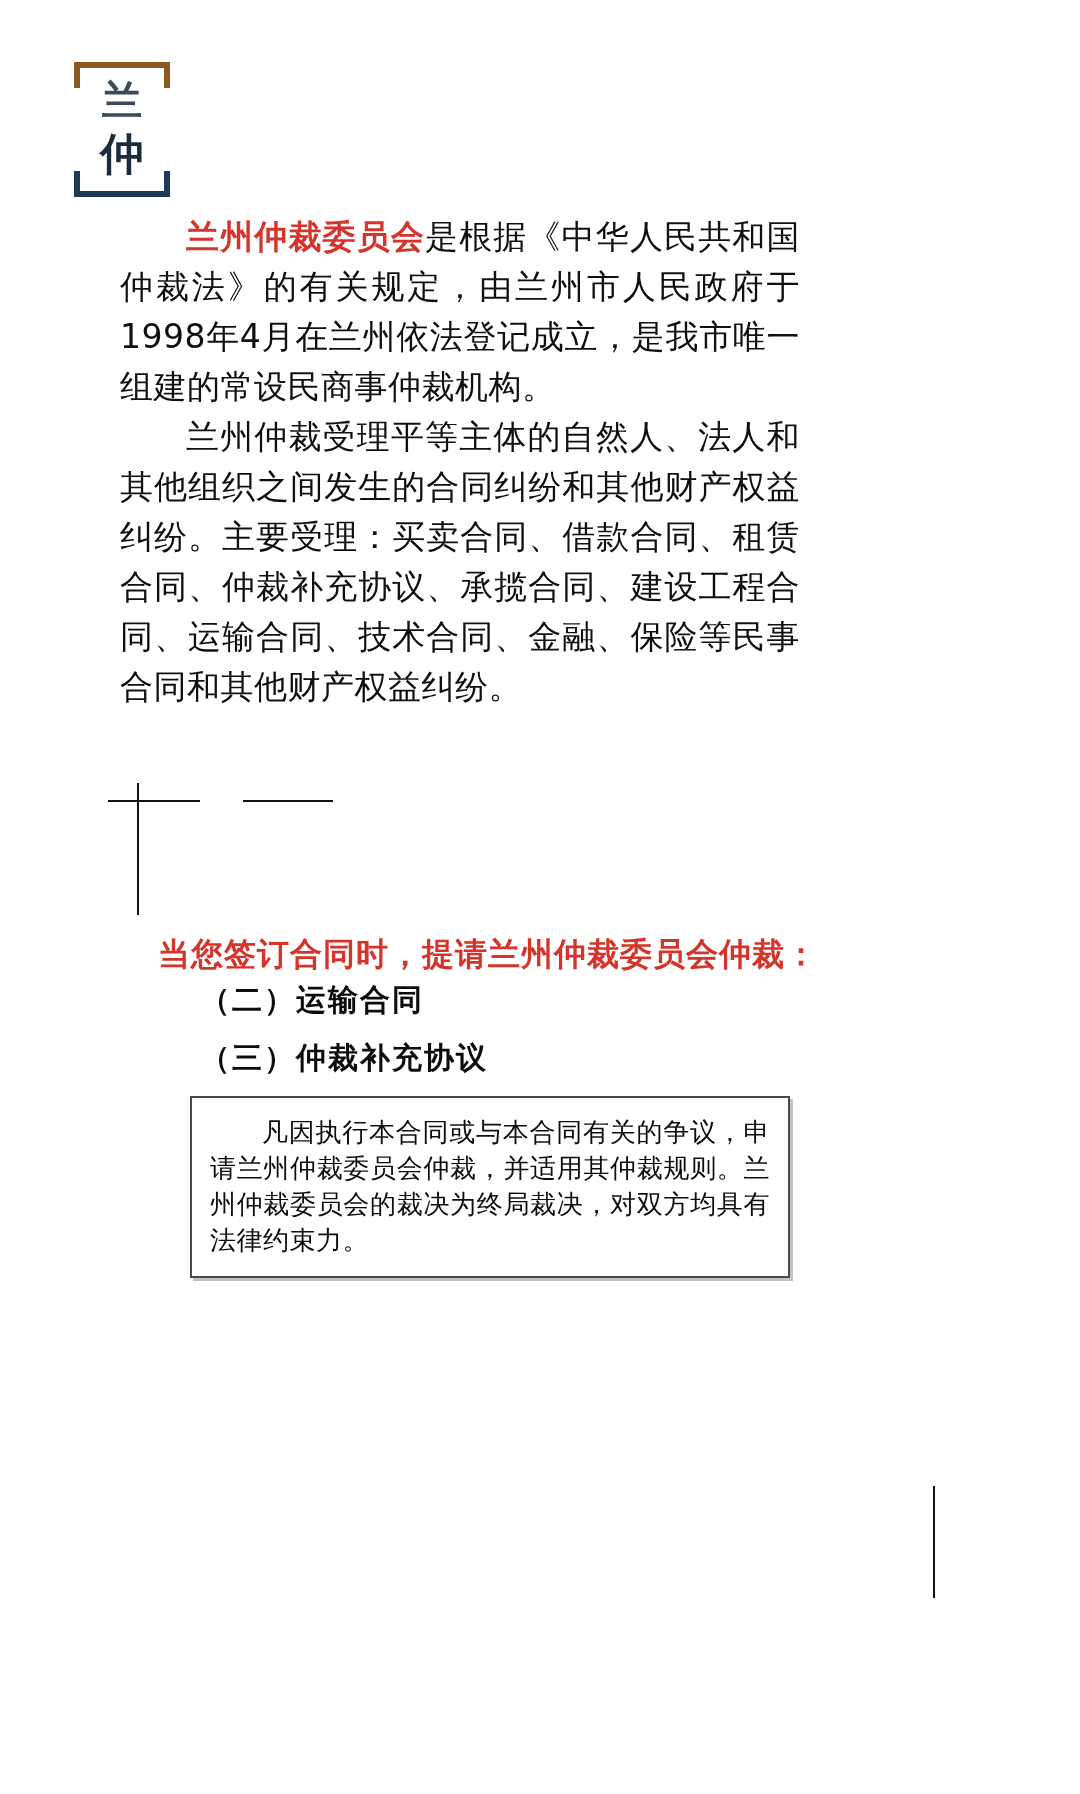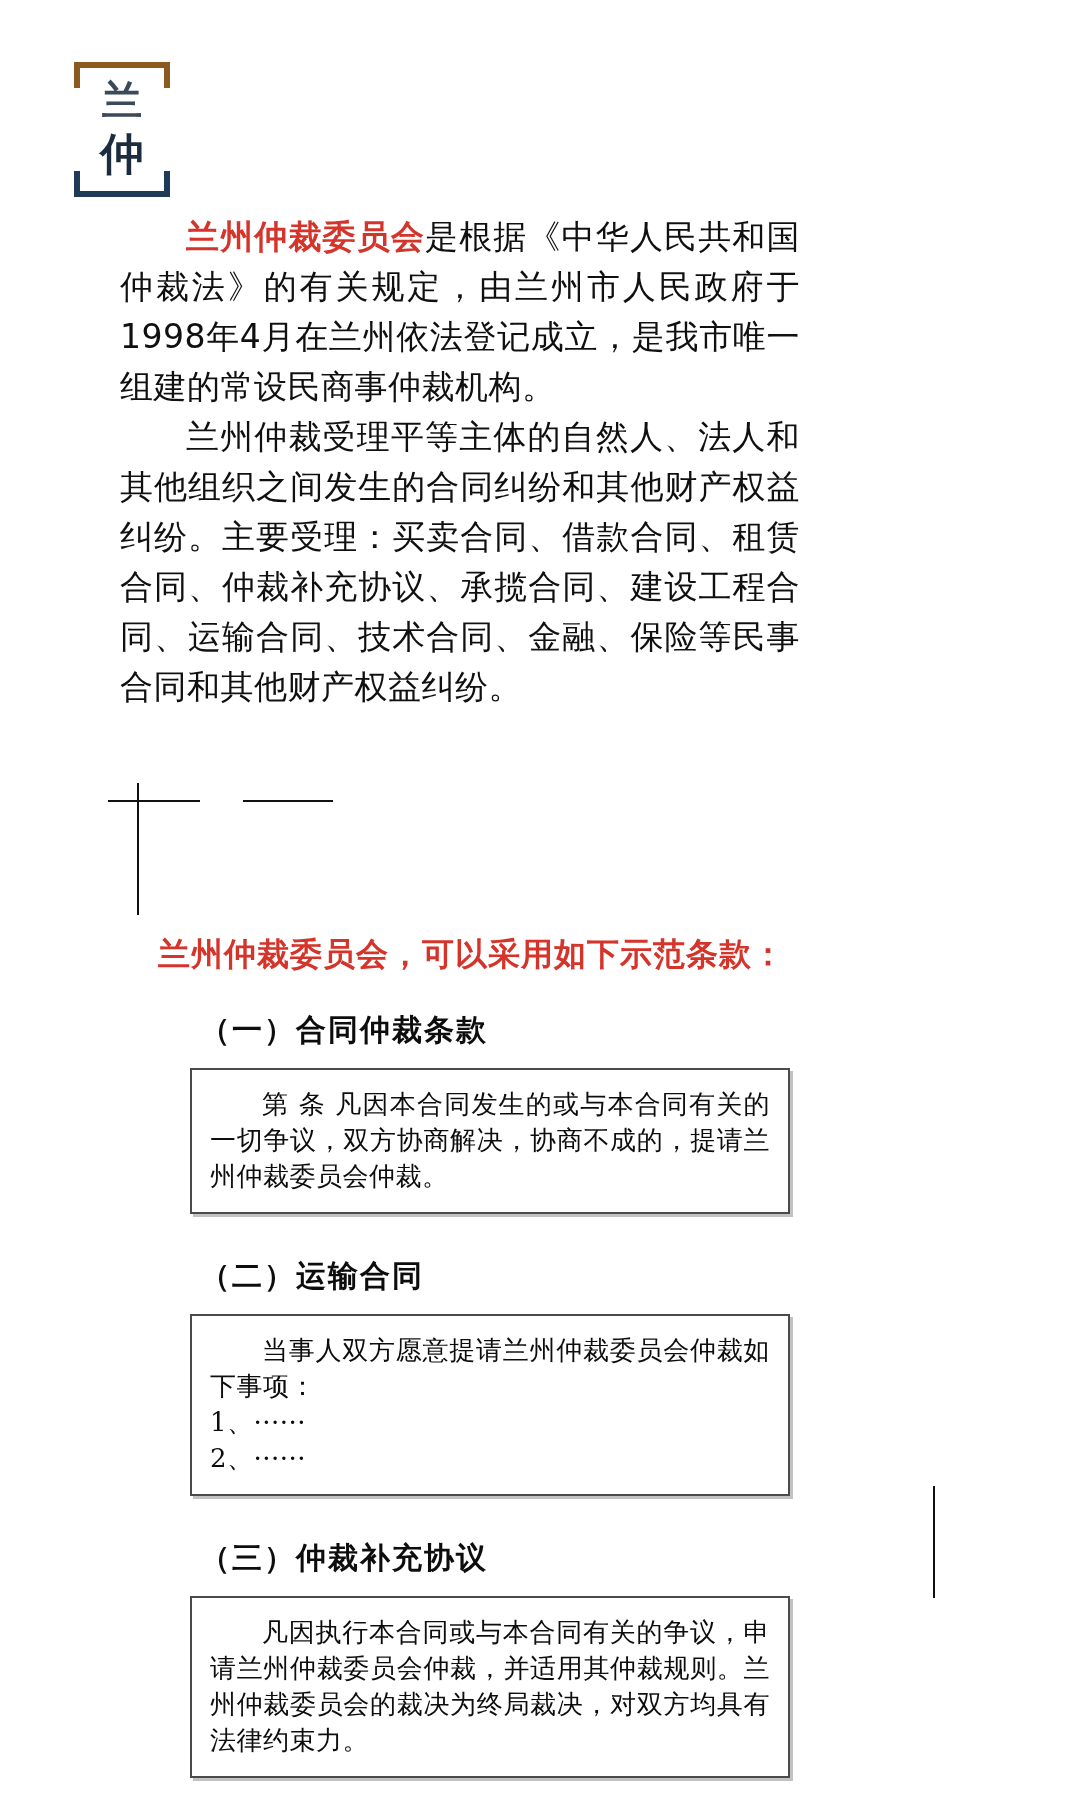--- a/index.html
+++ b/index.html
@@ -201,38 +201,27 @@
   <p>兰州仲裁受理平等主体的自然人、法人和其他组织之间发生的合同纠纷和其他财产权益纠纷。主要受理：买卖合同、借款合同、租赁合同、仲裁补充协议、承揽合同、建设工程合同、运输合同、技术合同、金融、保险等民事合同和其他财产权益纠纷。</p>
 </div>
 
 <div class="deco">
   <div class="deco-v"></div>
   <div class="deco-h1"></div>
   <div class="deco-h2"></div>
   <div class="deco-corner"></div>
 </div>
 
-<div class="red-heading">兰州仲裁委员会，可以采用如下示范条款：</div>
+<div class="red-heading">当您签订合同时，提请兰州仲裁委员会仲裁：</div>
 
 <div class="clauses">
 
-  <div class="clause-group">
-    <div class="clause-title gap-title">（一）合同仲裁条款</div>
-    <div class="clause-box">
-      <p class="indent">第  条  凡因本合同发生的或与本合同有关的一切争议，双方协商解决，协商不成的，提请兰州仲裁委员会仲裁。</p>
-    </div>
-  </div>
 
   <div class="clause-group">
     <div class="clause-title">（二）运输合同</div>
-    <div class="clause-box">
-      <p class="indent">当事人双方愿意提请兰州仲裁委员会仲裁如下事项：</p>
-      <p class="bullet">1、······</p>
-      <p class="bullet">2、······</p>
-    </div>
   </div>
 
   <div class="clause-group">
     <div class="clause-title">（三）仲裁补充协议</div>
     <div class="clause-box">
       <p class="indent">凡因执行本合同或与本合同有关的争议，申请兰州仲裁委员会仲裁，并适用其仲裁规则。兰州仲裁委员会的裁决为终局裁决，对双方均具有法律约束力。</p>
     </div>
   </div>
 
 </div>

